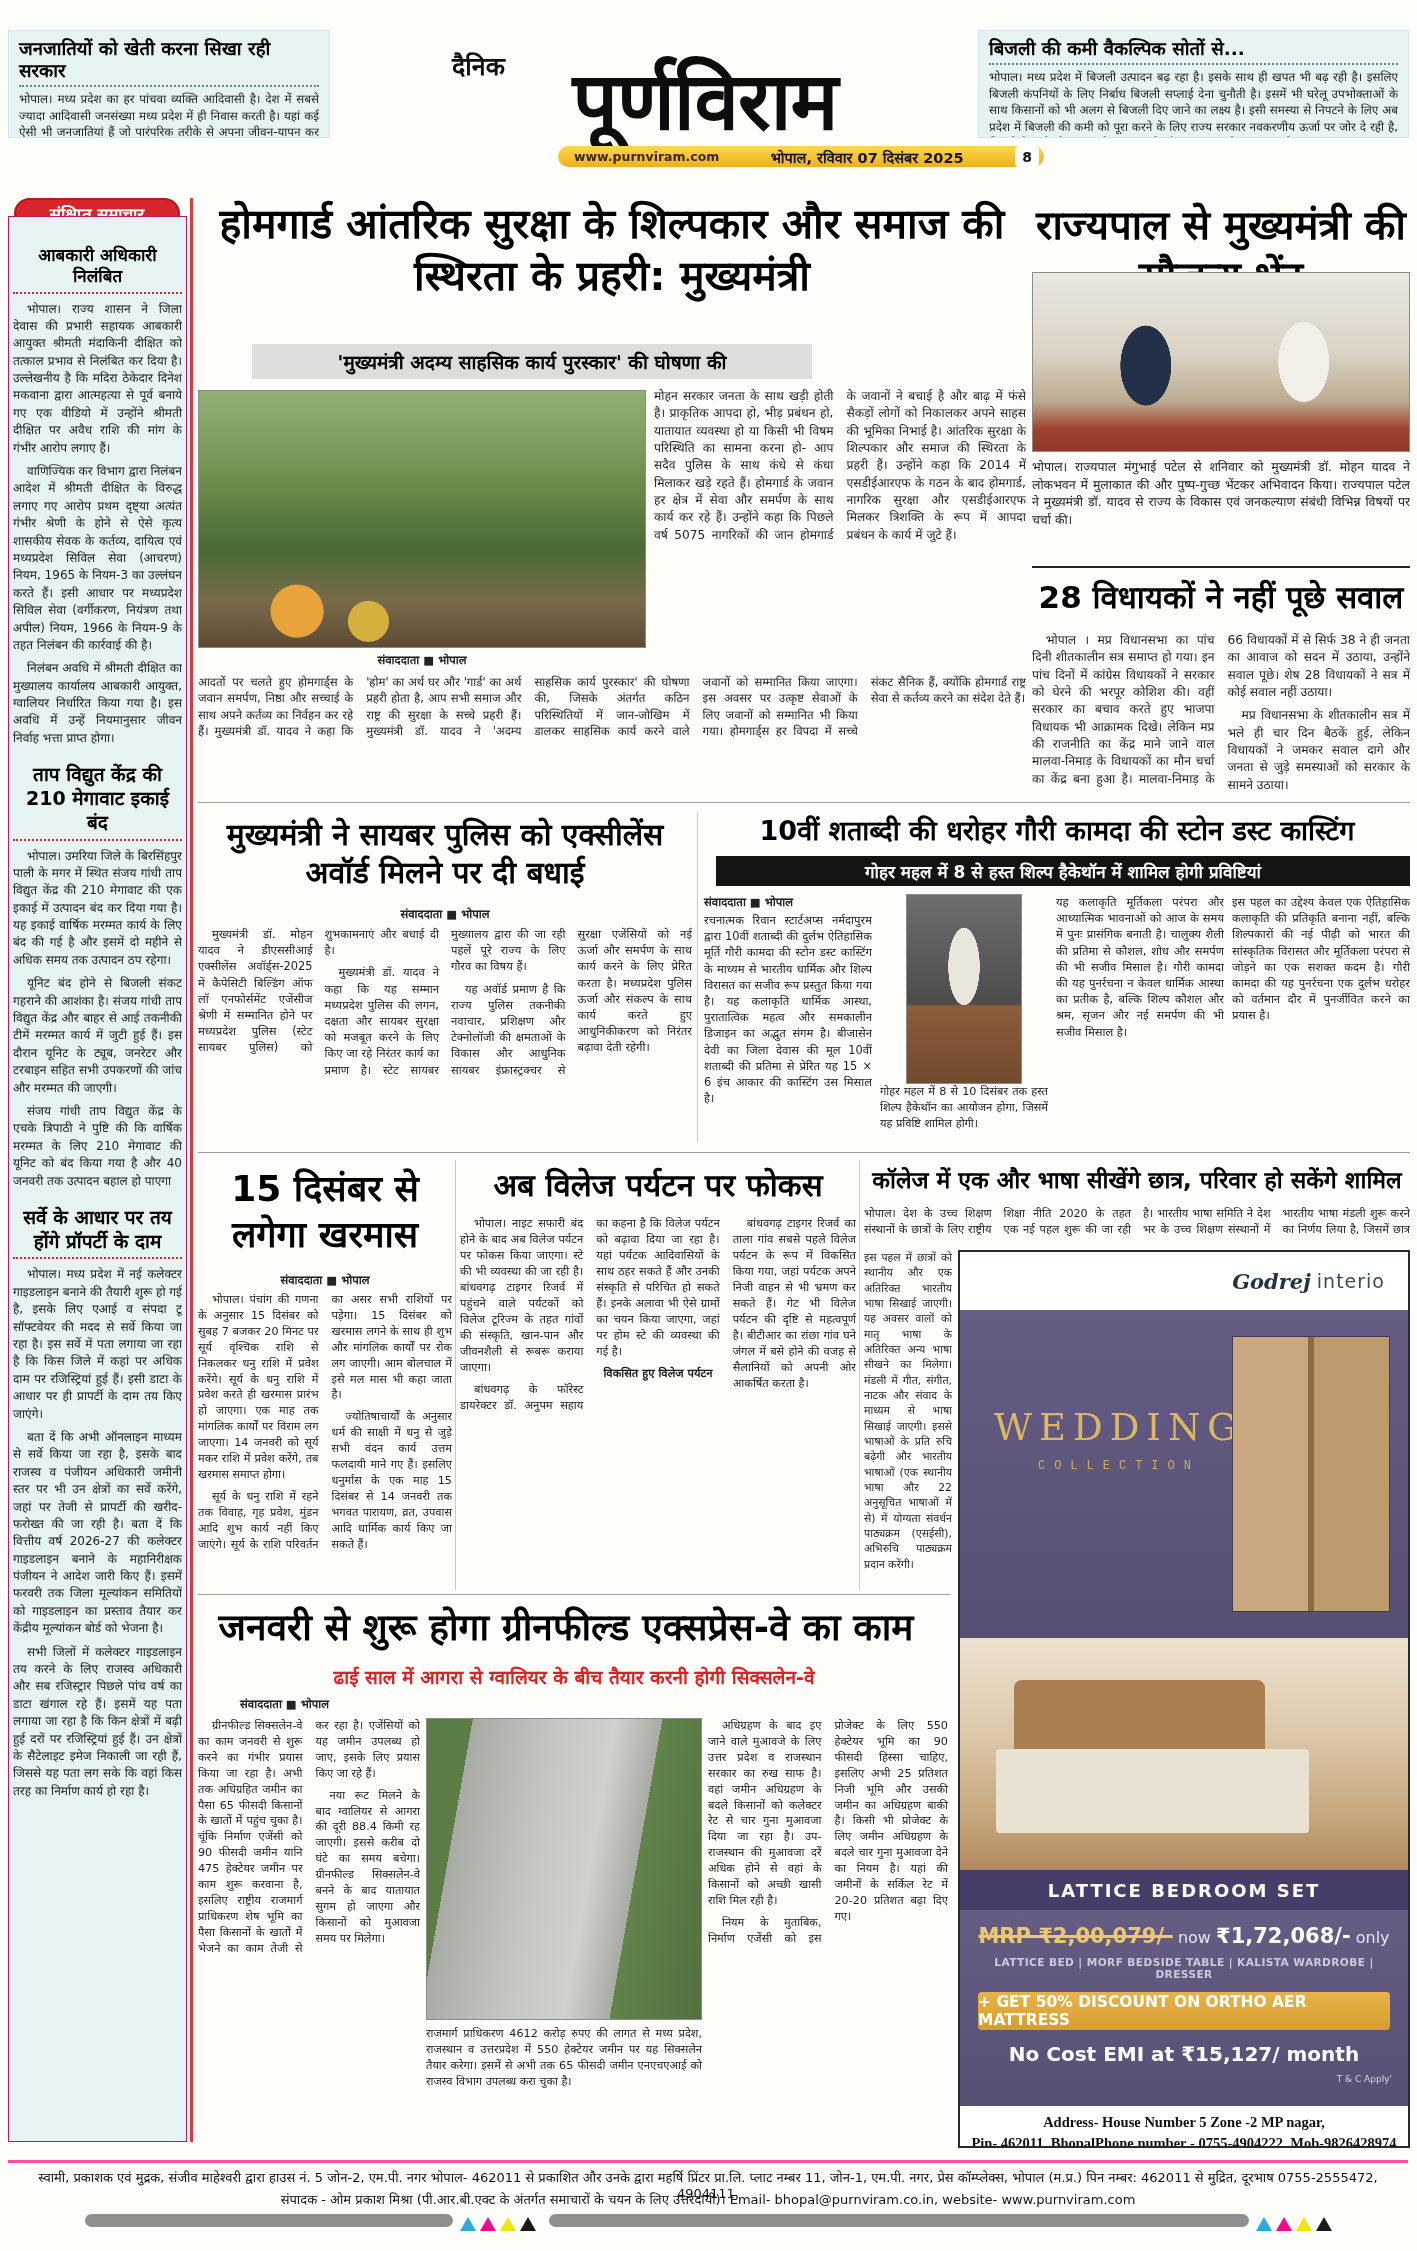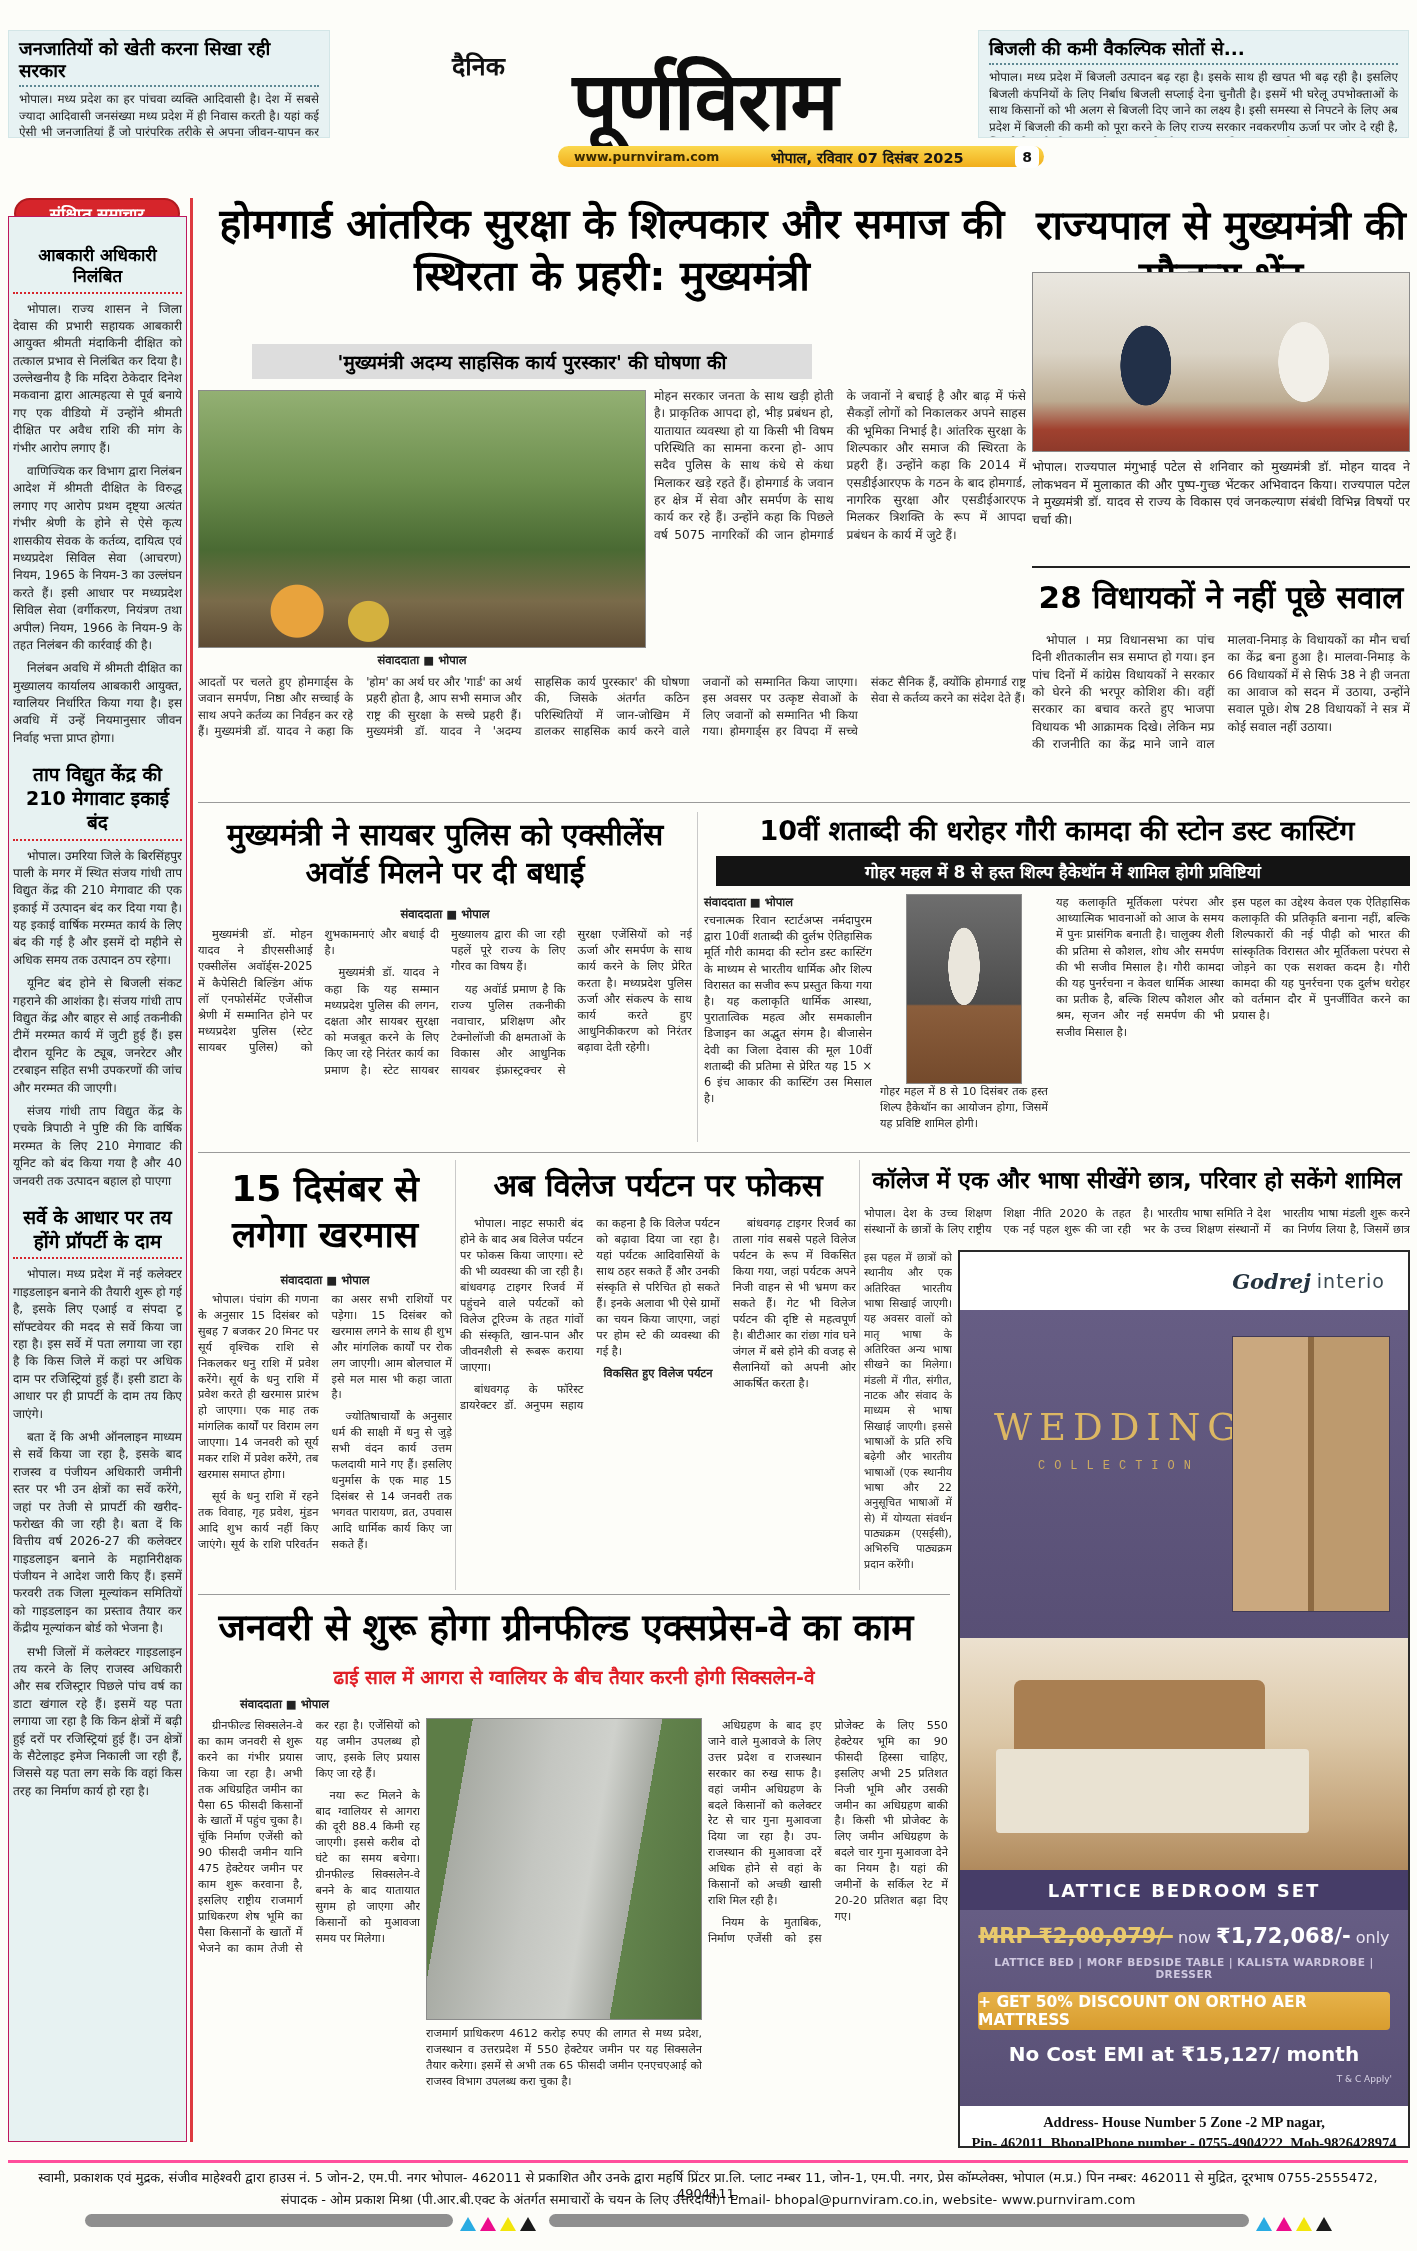--- a/index.html
+++ b/index.html
@@ -153,20 +153,21 @@
   <div class="abs body-txt just cols5" style="left:198px; top:674px; width:828px; height:122px; font-size:11.6px;">आदतों पर चलते हुए होमगार्ड्स के जवान समर्पण, निष्ठा और सच्चाई के साथ अपने कर्तव्य का निर्वहन कर रहे हैं। मुख्यमंत्री डॉ. यादव ने कहा कि 'होम' का अर्थ घर और 'गार्ड' का अर्थ प्रहरी होता है, आप सभी समाज और राष्ट्र की सुरक्षा के सच्चे प्रहरी हैं। मुख्यमंत्री डॉ. यादव ने 'अदम्य साहसिक कार्य पुरस्कार' की घोषणा की, जिसके अंतर्गत कठिन परिस्थितियों में जान-जोखिम में डालकर साहसिक कार्य करने वाले जवानों को सम्मानित किया जाएगा। इस अवसर पर उत्कृष्ट सेवाओं के लिए जवानों को सम्मानित भी किया गया। होमगार्ड्स हर विपदा में सच्चे संकट सैनिक हैं, क्योंकि होमगार्ड राष्ट्र सेवा से कर्तव्य करने का संदेश देते हैं।</div>
 
   <div class="abs hd ctr" style="left:1032px; top:200px; width:378px; font-size:40px;">राज्यपाल से मुख्यमंत्री की सौजन्य भेंट</div>
   <div class="abs photo photo-gov" style="left:1032px; top:272px; width:378px; height:180px;"></div>
   <div class="abs body-txt just" style="left:1032px; top:458px; width:378px; height:104px; font-size:12.4px;">भोपाल। राज्यपाल मंगुभाई पटेल से शनिवार को मुख्यमंत्री डॉ. मोहन यादव ने लोकभवन में मुलाकात की और पुष्प-गुच्छ भेंटकर अभिवादन किया। राज्यपाल पटेल ने मुख्यमंत्री डॉ. यादव से राज्य के विकास एवं जनकल्याण संबंधी विभिन्न विषयों पर चर्चा की।</div>
   <div class="abs hrule-dark" style="left:1032px; top:566px; width:378px;"></div>
 
   <div class="abs hd ctr" style="left:1032px; top:578px; width:378px; font-size:31px;">28 विधायकों ने नहीं पूछे सवाल</div>
   <div class="abs body-txt just cols2" style="left:1032px; top:632px; width:378px; height:164px;">
     <p>भोपाल । मप्र विधानसभा का पांच दिनी शीतकालीन सत्र समाप्त हो गया। इन पांच दिनों में कांग्रेस विधायकों ने सरकार को घेरने की भरपूर कोशिश की। वहीं सरकार का बचाव करते हुए भाजपा विधायक भी आक्रामक दिखे। लेकिन मप्र की राजनीति का केंद्र माने जाने वाल मालवा-निमाड़ के विधायकों का मौन चर्चा का केंद्र बना हुआ है। मालवा-निमाड़ के 66 विधायकों में से सिर्फ 38 ने ही जनता का आवाज को सदन में उठाया, उन्होंने सवाल पूछे। शेष 28 विधायकों ने सत्र में कोई सवाल नहीं उठाया।</p>
+    <p>मप्र विधानसभा के शीतकालीन सत्र में भले ही चार दिन बैठकें हुई, लेकिन विधायकों ने जमकर सवाल दागे और जनता से जुड़े समस्याओं को सरकार के सामने उठाया।</p>
   </div>
 
   <div class="abs hrule" style="left:198px; top:802px; width:1212px;"></div>
 
   <div class="abs hd ctr" style="left:198px; top:816px; width:494px; font-size:30px;">मुख्यमंत्री ने सायबर पुलिस को एक्सीलेंस अवॉर्ड मिलने पर दी बधाई</div>
   <div class="abs byline ctr" style="left:198px; top:906px; width:494px;">संवाददाता ■ भोपाल</div>
   <div class="abs body-txt just cols4" style="left:198px; top:926px; width:494px; height:214px; font-size:11.4px;">
     <p>मुख्यमंत्री डॉ. मोहन यादव ने डीएससीआई एक्सीलेंस अवॉर्ड्स-2025 में कैपेसिटी बिल्डिंग ऑफ लॉ एनफोर्समेंट एजेंसीज श्रेणी में सम्मानित होने पर मध्यप्रदेश पुलिस (स्टेट सायबर पुलिस) को शुभकामनाएं और बधाई दी है।</p>
     <p>मुख्यमंत्री डॉ. यादव ने कहा कि यह सम्मान मध्यप्रदेश पुलिस की लगन, दक्षता और सायबर सुरक्षा को मजबूत करने के लिए किए जा रहे निरंतर कार्य का प्रमाण है। स्टेट सायबर मुख्यालय द्वारा की जा रही पहलें पूरे राज्य के लिए गौरव का विषय हैं।</p>
     <p>यह अवॉर्ड प्रमाण है कि राज्य पुलिस तकनीकी नवाचार, प्रशिक्षण और टेक्नोलॉजी की क्षमताओं के विकास और आधुनिक सायबर इंफ्रास्ट्रक्चर से सुरक्षा एजेंसियों को नई ऊर्जा और समर्पण के साथ कार्य करने के लिए प्रेरित करता है। मध्यप्रदेश पुलिस ऊर्जा और संकल्प के साथ कार्य करते हुए आधुनिकीकरण को निरंतर बढ़ावा देती रहेगी।</p>

